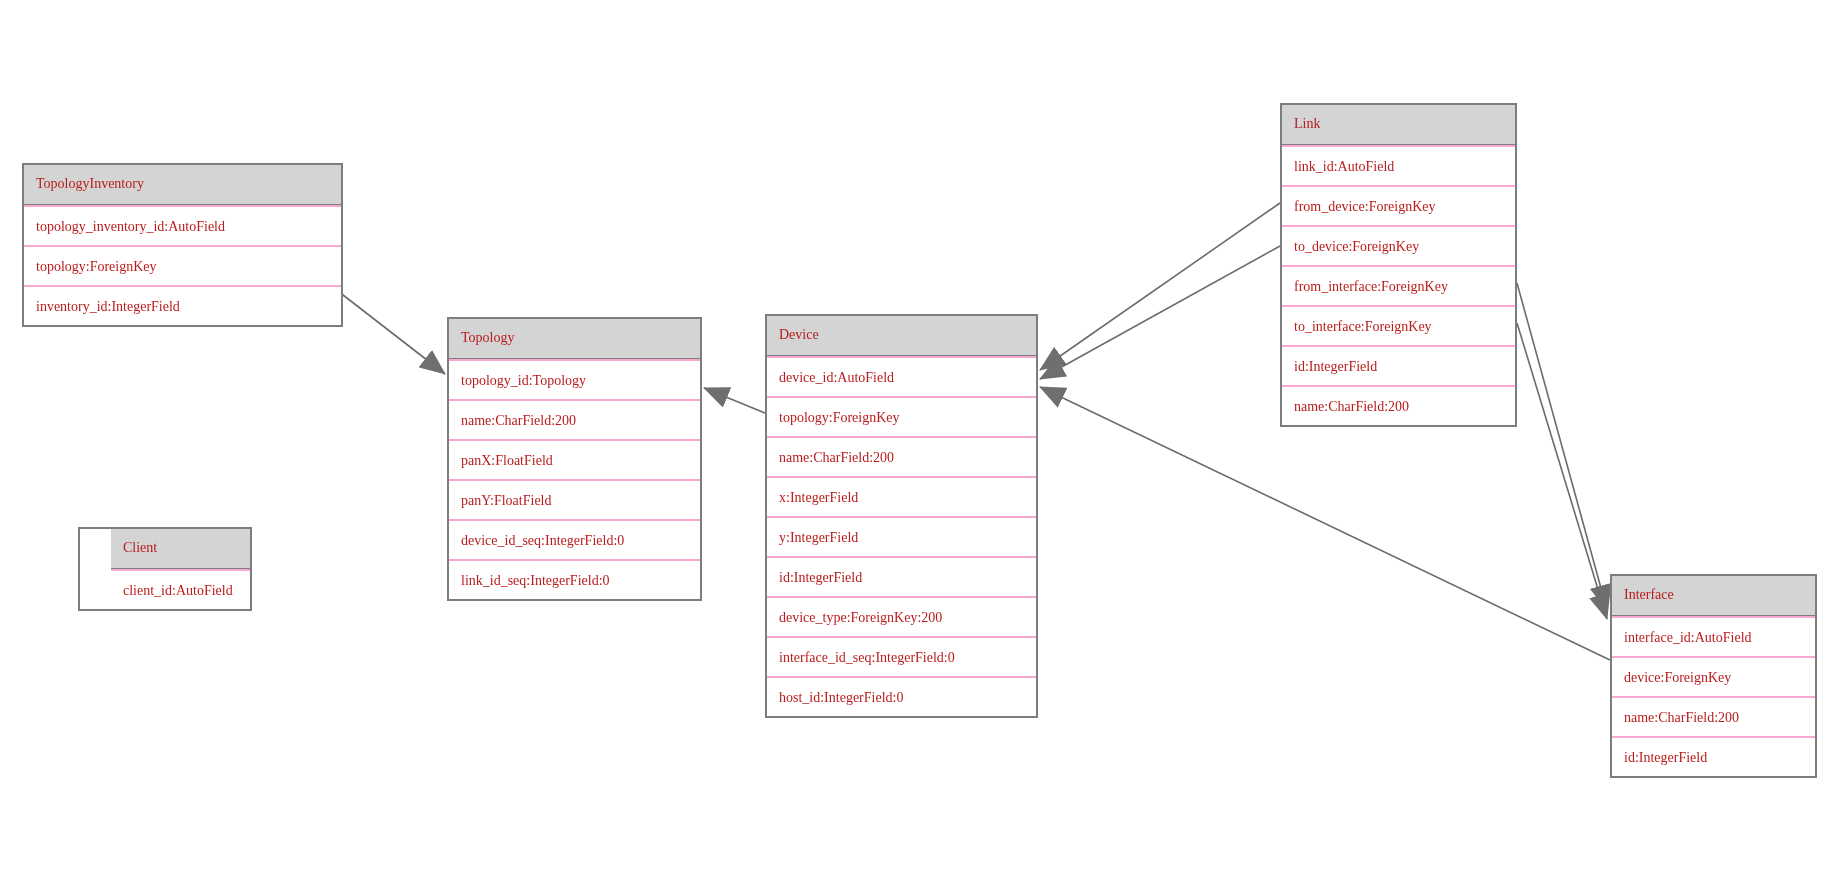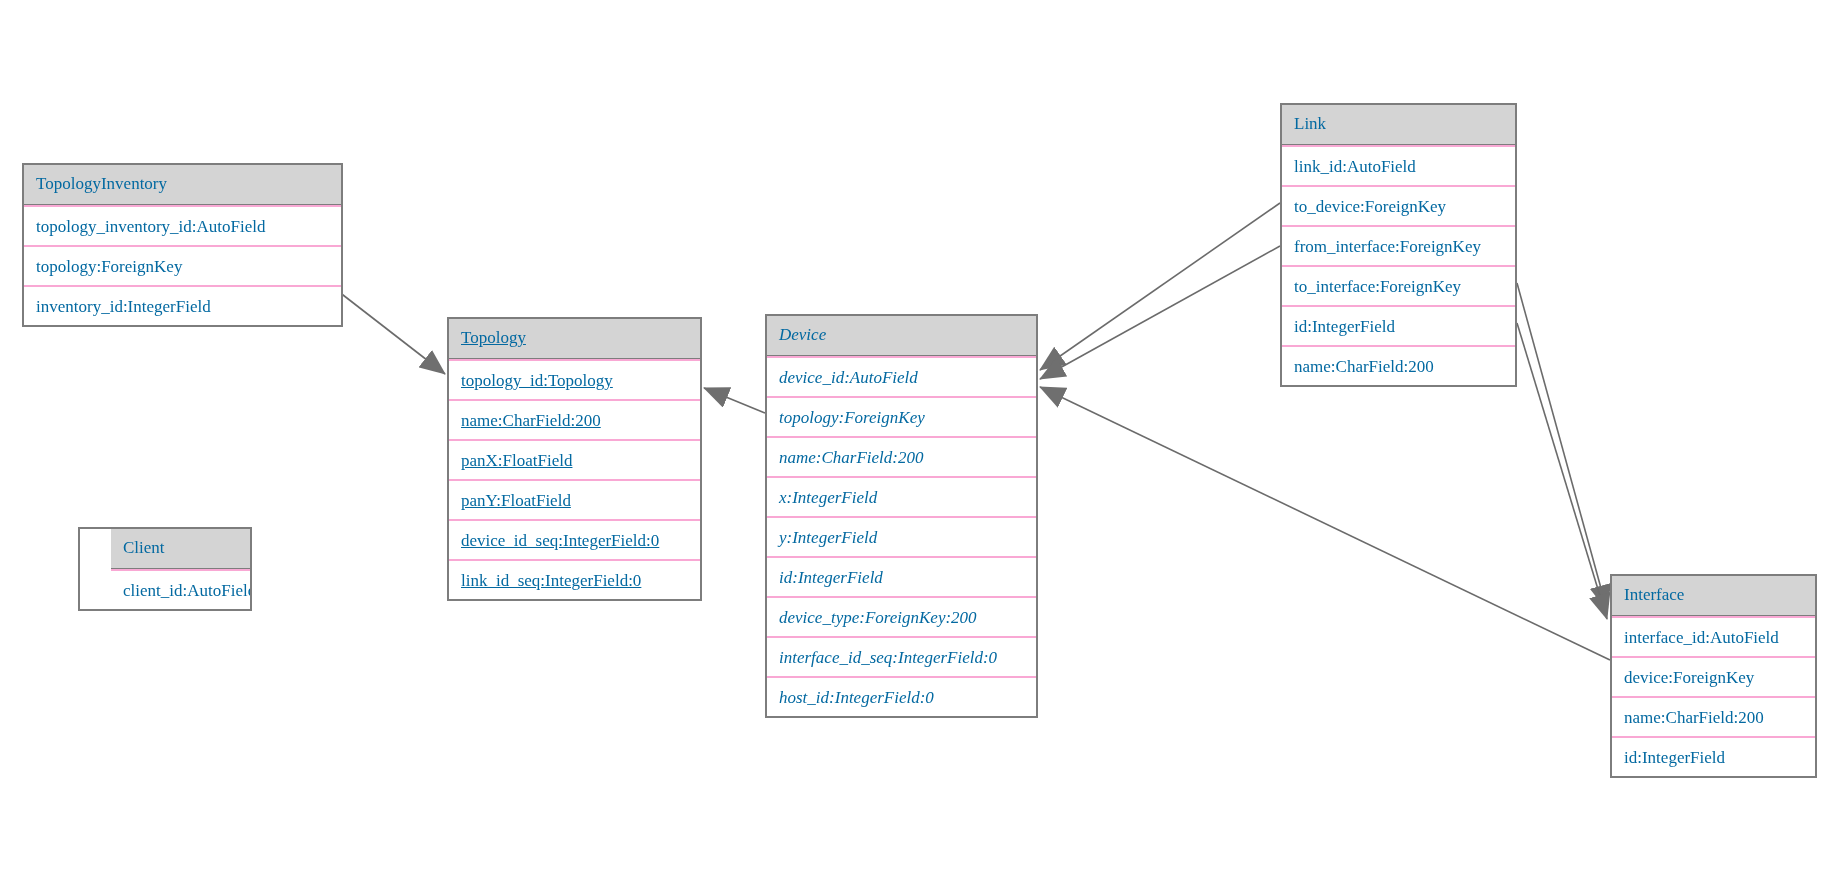--- a/index.html
+++ b/index.html
@@ -18,22 +18,22 @@
   #edge-layer {
     position: absolute;
     left: 0; top: 0;
     width: 1824px; height: 874px;
   }
   .entity {
     position: absolute;
     box-sizing: border-box;
     background: #ffffff;
     border: 2px solid #7d7d7d;
-    color: #0369a1;
-    font-size: 17px;
+    color: #b91c1c;
+    font-size: 14px;
   }
   .entity-header {
     box-sizing: border-box;
     height: 40px;
     line-height: 38px;
     background: #d4d4d4;
     border-bottom: 1px solid #7d7d7d;
     padding-left: 12px;
     white-space: nowrap;
     overflow: hidden;
@@ -70,48 +70,49 @@
         <line x1="1610" y1="660" x2="1040" y2="387" stroke="#6b6b6b" stroke-width="1.6" marker-end="url(#fk-arrowhead)"></line>
       </g>
   </svg>
   <div id="entities">
       <div class="entity" style="left: 22px; top: 163px; width: 321px;">
         <div class="entity-header">TopologyInventory</div>
         <div class="entity-row">topology_inventory_id:AutoField</div>
         <div class="entity-row">topology:ForeignKey</div>
         <div class="entity-row">inventory_id:IntegerField</div>
       </div>
-      <div class="entity" style="left: 447px; top: 317px; width: 255px; text-decoration: underline;">
+      <div class="entity" style="left: 447px; top: 317px; width: 255px;">
         <div class="entity-header">Topology</div>
         <div class="entity-row">topology_id:Topology</div>
         <div class="entity-row">name:CharField:200</div>
         <div class="entity-row">panX:FloatField</div>
         <div class="entity-row">panY:FloatField</div>
         <div class="entity-row">device_id_seq:IntegerField:0</div>
         <div class="entity-row">link_id_seq:IntegerField:0</div>
       </div>
       <div class="entity" style="left: 78px; top: 527px; width: 174px; padding-left: 31px;">
         <div class="entity-header">Client</div>
         <div class="entity-row">client_id:AutoField</div>
       </div>
-      <div class="entity" style="left: 765px; top: 314px; width: 273px; font-style: italic;">
+      <div class="entity" style="left: 765px; top: 314px; width: 273px;">
         <div class="entity-header">Device</div>
         <div class="entity-row">device_id:AutoField</div>
         <div class="entity-row">topology:ForeignKey</div>
         <div class="entity-row">name:CharField:200</div>
         <div class="entity-row">x:IntegerField</div>
         <div class="entity-row">y:IntegerField</div>
         <div class="entity-row">id:IntegerField</div>
         <div class="entity-row">device_type:ForeignKey:200</div>
         <div class="entity-row">interface_id_seq:IntegerField:0</div>
         <div class="entity-row">host_id:IntegerField:0</div>
       </div>
       <div class="entity" style="left: 1280px; top: 103px; width: 237px;">
         <div class="entity-header">Link</div>
         <div class="entity-row">link_id:AutoField</div>
+        <div class="entity-row">from_device:ForeignKey</div>
         <div class="entity-row">to_device:ForeignKey</div>
         <div class="entity-row">from_interface:ForeignKey</div>
         <div class="entity-row">to_interface:ForeignKey</div>
         <div class="entity-row">id:IntegerField</div>
         <div class="entity-row">name:CharField:200</div>
       </div>
       <div class="entity" style="left: 1610px; top: 568px; width: 207px; margin-top: 6px;">
         <div class="entity-header">Interface</div>
         <div class="entity-row">interface_id:AutoField</div>
         <div class="entity-row">device:ForeignKey</div>

